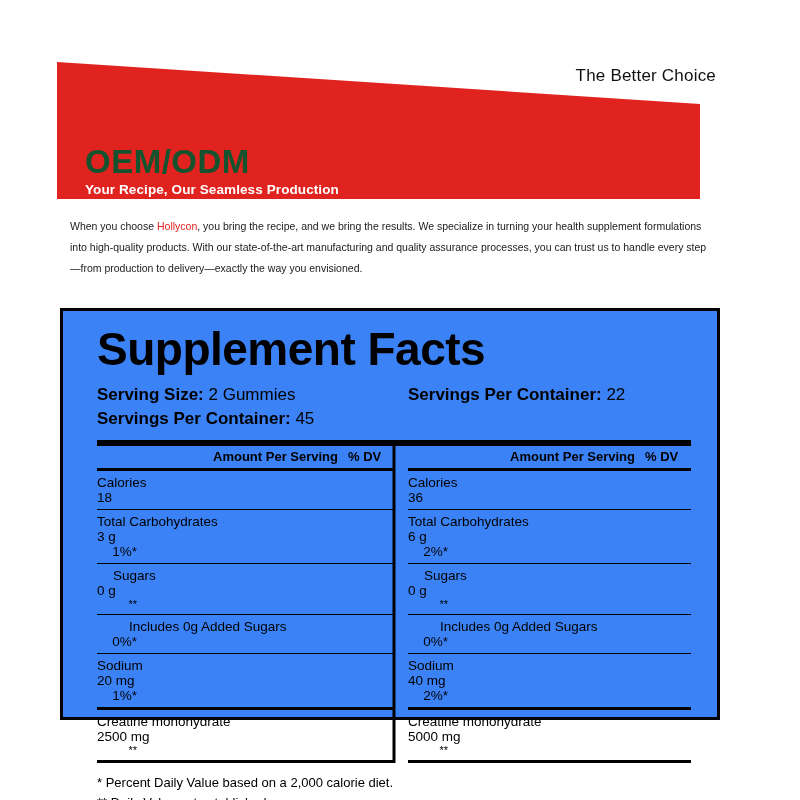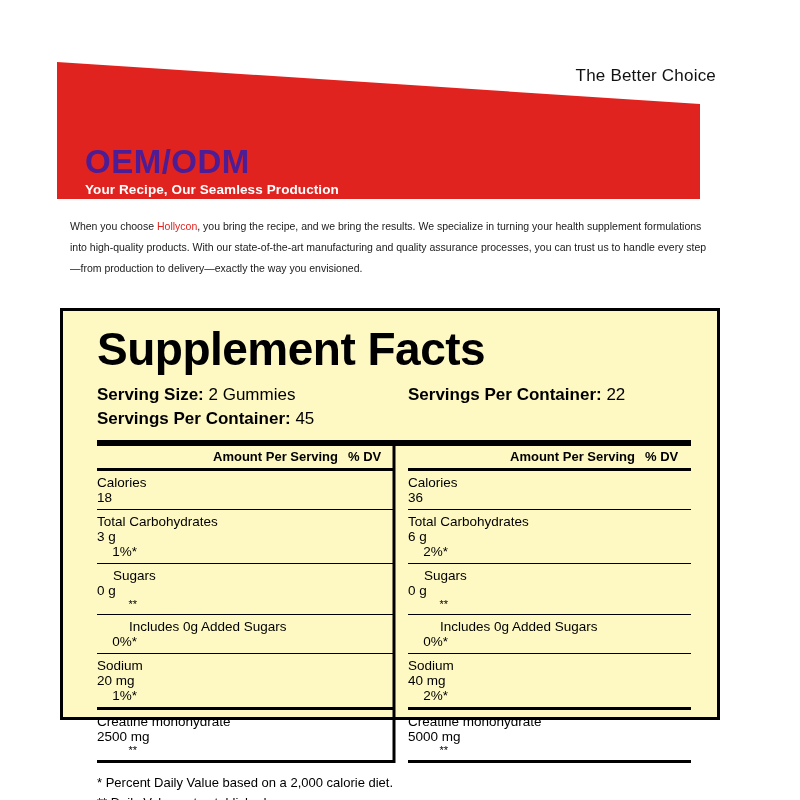--- a/index.html
+++ b/index.html
@@ -40,21 +40,21 @@
     height: 137px;
     background: #e0231f;
     clip-path: polygon(0 0, 100% 42px, 100% 100%, 0 100%);
   }
   .banner-title {
     position: absolute;
     left: 85px;
     top: 143px;
     font-size: 33px;
     font-weight: bold;
-    color: #4c1d95;
+    color: #14532d;
     letter-spacing: 0.5px;
   }
   .banner-sub {
     position: absolute;
     left: 85px;
     top: 182px;
     font-size: 13.5px;
     font-weight: bold;
     color: #ffffff;
     letter-spacing: 0.1px;
@@ -84,21 +84,21 @@
   .brand-name { color: #e0231f; }
 
   
   .facts-outer {
     position: absolute;
     left: 60px;
     top: 308px;
     width: 660px;
     height: 412px;
     border: 3px solid #000000;
-    background: #fef9c3;
+    background: #3b82f6;
     box-sizing: border-box;
   }
   .facts-inner {
     position: absolute;
     left: 34px;
     top: 14px;
     width: 594px;
     height: 382px;
   }
   .facts-title {

